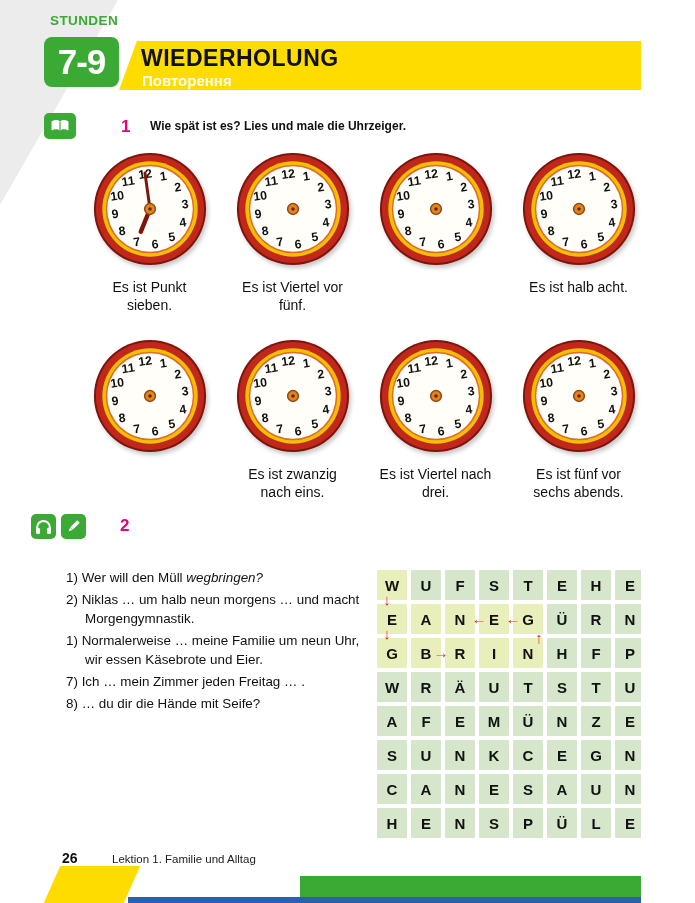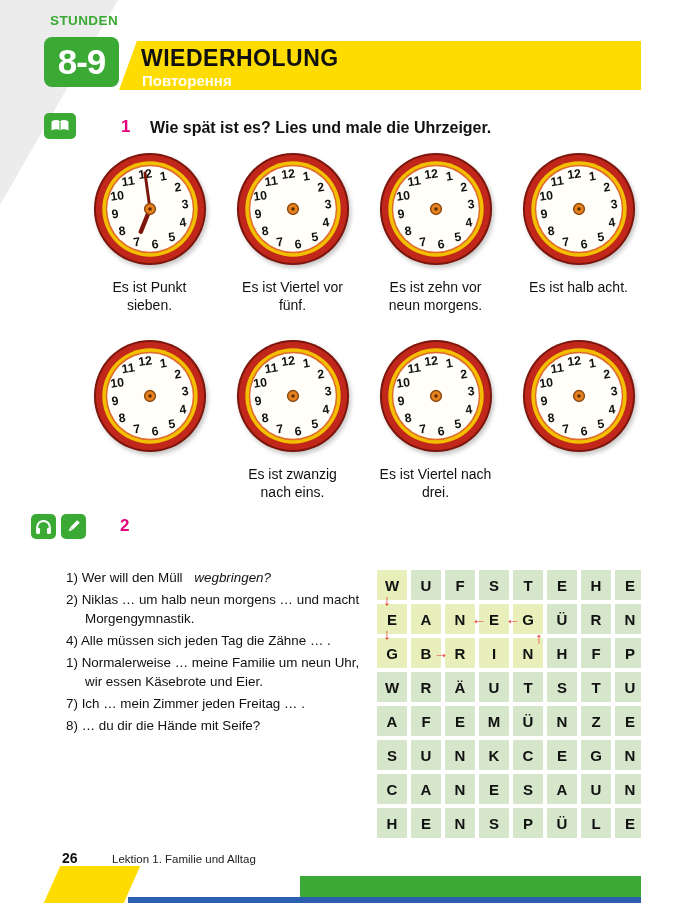--- a/index.html
+++ b/index.html
@@ -19,41 +19,41 @@
   .banner-corner { position:absolute; right:0; top:41px; width:46px; height:49px;
     background:var(--yellow,#ffdc00); clip-path:polygon(30% 0,100% 0,100% 100%,0 100%); }
   .title { position:absolute; left:141px; top:45px; font-size:23px; font-weight:bold;
     letter-spacing:.5px; color:#101010; }
   .subtitle { position:absolute; left:142px; top:72px; font-size:15px; font-weight:bold; color:#fffdf2; }
 
   
   .ex-num { position:absolute; color:var(--magenta,#e5007d); font-weight:bold; font-size:17px; }
   .ex1-num { left:121px; top:117px; }
   .ex2-num { left:120px; top:516px; }
-  .ex1-instr { position:absolute; left:150px; top:119px; font-weight:bold; font-size:16px; color:#111;text-align:right; }
+  .ex1-instr { position:absolute; left:150px; top:119px; font-weight:bold; font-size:12px; color:#111;text-align:right; }
   .ex2-instr { position:absolute; left:150px; top:516px; width:500px; font-weight:bold;
     font-size:14px; line-height:1.5; color:#111; }
   .ex1-icon { position:absolute; left:44px; top:113px; width:32px; height:26px;
     background:var(--green,#3aaa35); border-radius:5px; display:flex; align-items:center; justify-content:center; }
   .ex2-icons { position:absolute; left:31px; top:514px; display:flex; gap:5px; }
   .tool-icon { width:25px; height:25px; background:var(--green,#3aaa35); border-radius:5px;
     display:flex; align-items:center; justify-content:center; }
 
   
   .clock-grid { position:absolute; left:78px; top:146px; width:572px; display:grid;
     grid-template-columns:repeat(4,143px); grid-auto-rows:187px; }
   .clock-cell { text-align:center; padding-top:4px; }
   .clock-svg { width:118px; height:118px; filter:drop-shadow(2px 3px 2px rgba(0,0,0,.22)); }
   .clock-caption { font-size:14px; line-height:1.3; color:#111; width:118px; margin:6px auto 0; }
 
   
   .sentence-list { position:absolute; left:66px; top:568px; width:300px; font-size:13.4px;
     line-height:1.42; color:#111; }
   .sentence { padding-left:19px; text-indent:-19px; margin-bottom:3px; }
-  .sentence em { font-style:italic;margin-left:8px; }
+  .sentence em { font-style:italic; }
 
   
   .letter-grid { position:absolute; left:377px; top:570px; width:268px; height:268px; }
   .cell { position:absolute; width:30px; height:30px; background:var(--grid_cell,#d5e6cb);
     display:flex; align-items:center; justify-content:center; font-weight:bold;
     font-size:15px; color:#111; border-radius:1px; }
   .cell.hl { background:var(--grid_highlight,#e9efbb); }
   .arrow { position:absolute; color:var(--arrow_red,#e53022); font-size:15px; font-weight:bold;
     width:18px; height:18px; line-height:18px; text-align:center; pointer-events:none; }
 
@@ -65,21 +65,21 @@
   .bar-green { position:absolute; left:300px; top:876px; width:395px; height:21px; background:var(--green,#3aaa35); }
   .bar-blue { position:absolute; left:128px; top:897px; width:567px; height:6px; background:var(--footer_blue,#2b5fb0); }
 </style>
 </head>
 <body>
 
 <div class="page">
   <div class="corner-wedge"></div>
 
   <div class="kicker">STUNDEN</div>
-  <div class="lesson-badge">8-9</div>
+  <div class="lesson-badge">7-9</div>
   <div class="banner"></div>
   <div class="banner-corner"></div>
   <div class="title">WIEDERHOLUNG</div>
   <div class="subtitle">Повторення</div>
 
   <div class="ex1-icon">
     <svg viewBox="0 0 32 26" width="26" height="20">
       <path d="M5,7 C9,4.5 13,4.5 16,7 C19,4.5 23,4.5 27,7 L27,19 C23,16.5 19,16.5 16,19 C13,16.5 9,16.5 5,19 Z" fill="#fff"></path>
       <line x1="16" y1="7" x2="16" y2="19" stroke="#3aaa35" stroke-width="1.5"></line>
     </svg>
@@ -161,21 +161,20 @@
             <text x="60.0" y="100.3">6</text>
             <text x="42.0" y="95.5">7</text>
             <text x="28.8" y="82.3">8</text>
             <text x="24.0" y="64.3">9</text>
             <text x="28.8" y="46.3">10</text>
             <text x="42.0" y="33.1">11</text>
           </g>
           <circle cx="60" cy="60" r="5.5" fill="#e8821e" stroke="#8a4a12" stroke-width="1.5"></circle>
           <circle cx="60" cy="60" r="1.8" fill="#5a2d08"></circle>
         </svg>
-      <div class="clock-caption">Es ist zehn vor neun morgens.</div>
     </div>
     <div class="clock-cell">
       <svg class="clock-svg" viewBox="0 0 120 120">
           <circle cx="60" cy="60" r="57" fill="#7c150b"></circle>
           <circle cx="60" cy="60" r="55" fill="#c1271a"></circle>
           <circle cx="60" cy="60" r="48.5" fill="#f3c000"></circle>
           <circle cx="60" cy="60" r="45" fill="#e06a2a"></circle>
           <circle cx="60" cy="60" r="43.5" fill="#fffef9"></circle>
           <g transform="rotate(-8 60 60)" font-family="Liberation Sans, sans-serif" font-size="12.5" font-weight="bold" fill="#111" text-anchor="middle">
             <text x="60.0" y="28.3">12</text>
@@ -290,20 +289,21 @@
             <text x="60.0" y="100.3">6</text>
             <text x="42.0" y="95.5">7</text>
             <text x="28.8" y="82.3">8</text>
             <text x="24.0" y="64.3">9</text>
             <text x="28.8" y="46.3">10</text>
             <text x="42.0" y="33.1">11</text>
           </g>
           <circle cx="60" cy="60" r="5.5" fill="#e8821e" stroke="#8a4a12" stroke-width="1.5"></circle>
           <circle cx="60" cy="60" r="1.8" fill="#5a2d08"></circle>
         </svg>
+      <div class="clock-caption">Es ist fünf vor sechs abends.</div>
     </div>
   </div>
 
   <div class="ex2-icons">
     <div class="tool-icon">
       <svg viewBox="0 0 24 24" width="19" height="19">
         <path d="M4,16 v-3 a8,8 0 0 1 16,0 v3" fill="none" stroke="#fff" stroke-width="2.6" stroke-linecap="round"></path>
         <rect x="2.6" y="13.5" width="5" height="8" rx="2" fill="#fff"></rect>
         <rect x="16.4" y="13.5" width="5" height="8" rx="2" fill="#fff"></rect>
       </svg>
@@ -315,21 +315,20 @@
           <polygon points="9.5,16.5 14.5,16.5 12,21.5" fill="#fff"></polygon>
         </g>
       </svg>
     </div>
   </div>
   <div class="ex-num ex2-num">2</div>
 
   <div class="sentence-list">
     <div class="sentence"><span>1) Wer will den Müll </span><em>wegbringen?</em><span></span></div>
     <div class="sentence"><span>2) Niklas … um halb neun morgens … und macht Morgengymnastik.</span><em></em><span></span></div>
-    <div class="sentence"><span>4) Alle müssen sich jeden Tag die Zähne … .</span><em></em><span></span></div>
     <div class="sentence"><span>1) Normalerweise … meine Familie um neun Uhr, wir essen Käsebrote und Eier.</span><em></em><span></span></div>
     <div class="sentence"><span>7) Ich … mein Zimmer jeden Freitag … .</span><em></em><span></span></div>
     <div class="sentence"><span>8) … du dir die Hände mit Seife?</span><em></em><span></span></div>
   </div>
 
   <div class="letter-grid" id="letter-grid">
       <div class="cell hl" style="left: 0px; top: 0px;">W</div>
       <div class="cell" style="left: 34px; top: 0px;">U</div>
       <div class="cell" style="left: 68px; top: 0px;">F</div>
       <div class="cell" style="left: 102px; top: 0px;">S</div>

